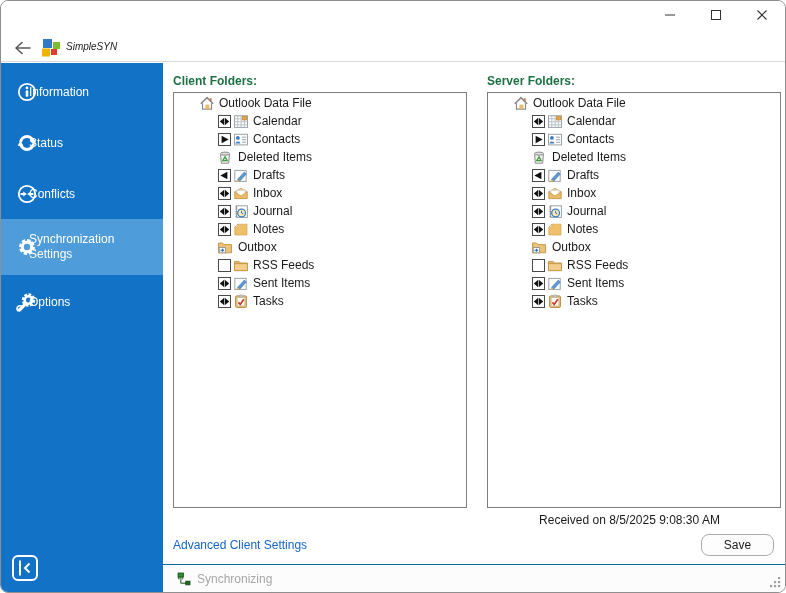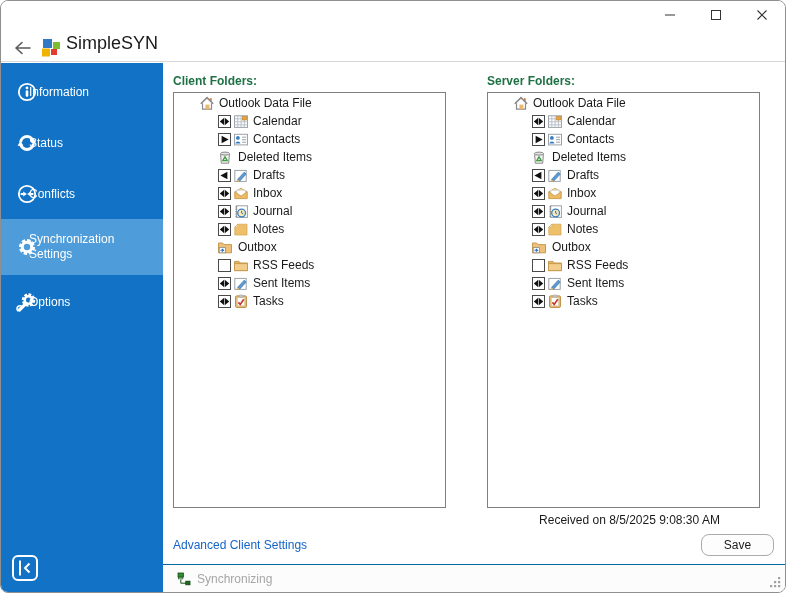--- a/index.html
+++ b/index.html
@@ -6,21 +6,21 @@
   html,body { width:786px; height:593px; background:#fff; }
   body { font-family:"Liberation Sans","DejaVu Sans",sans-serif; font-size:12px; color:#1a1a1a; }
   .window { position:relative; width:786px; height:593px; background:#fff;
             border:1px solid #8f8f8f; border-radius:8px; overflow:hidden; }
 
   
   .titlebar { position:absolute; left:0; top:0; right:0; height:61px; background:#fff;
               border-bottom:1px solid #d8d8d8; }
   .back-btn { position:absolute; left:11px; top:37px; width:22px; height:20px; cursor:pointer; }
   .app-logo { position:absolute; left:40px; top:37px; width:20px; height:20px; }
-  .app-title { position:absolute; left:65px; top:32px; font-size:18px; color:#1a1a1a; }
+  .app-title { position:absolute; left:65px; top:40px; font-size:10px; color:#1a1a1a;font-style:italic; }
   .caption-buttons { position:absolute; right:0; top:0; height:31px; display:flex; }
   .cap-btn { width:46px; height:31px; display:flex; align-items:center; justify-content:center; cursor:pointer; }
 
   
   .sidebar { position:absolute; left:0; top:62px; width:162px; bottom:0; background:#1273C6; }
   .nav-list { padding-top:8px; }
   .nav-item { position:relative; height:42px; cursor:pointer; }
   .nav-item .nav-icon { position:absolute; left:15px; top:50%; transform:translateY(-50%);
                         width:22px; height:22px; }
   .nav-item .nav-label { position:absolute; left:28px; right:4px; top:50%; transform:translateY(-50%);
@@ -31,21 +31,21 @@
   .nav-conflicts { margin-top:9px; }
   .nav-sync { margin-top:4px; height:56px; }
   .nav-options { margin-top:6px; }
   .collapse-btn { position:absolute; left:9px; bottom:9px; width:30px; height:30px; cursor:pointer; }
 
   
   .content { position:absolute; left:162px; top:62px; right:0; height:503px; background:#fff; }
   .pane-label { position:absolute; top:11px; height:15px; font-size:12px; font-weight:bold; color:#1E7145; }
   .label-client { left:10px; }
   .label-server { left:324px; }
-  .tree-panel { position:absolute; top:29px; width:273px; height:416px; background:#fff;
+  .tree-panel { position:absolute; top:29px; width:294px; height:416px; background:#fff;
                 border:1px solid #7f7f7f; overflow:hidden; padding-top:1px; }
   .panel-client { left:10px; }
   .panel-server { left:324px; }
   .tree-row { display:flex; align-items:center; height:18px; }
   .tree-row.root { padding-left:25px; }
   .tree-row.child { padding-left:44px; }
   .tree-row.child.nobox { padding-left:43px; }
   .sync-box { width:13px; height:13px; margin-right:2px; flex:0 0 auto; }
   .tree-icon { width:16px; height:15px; margin-right:4px; flex:0 0 auto; }
   .tree-row.nobox .tree-icon { margin-right:5px; }

